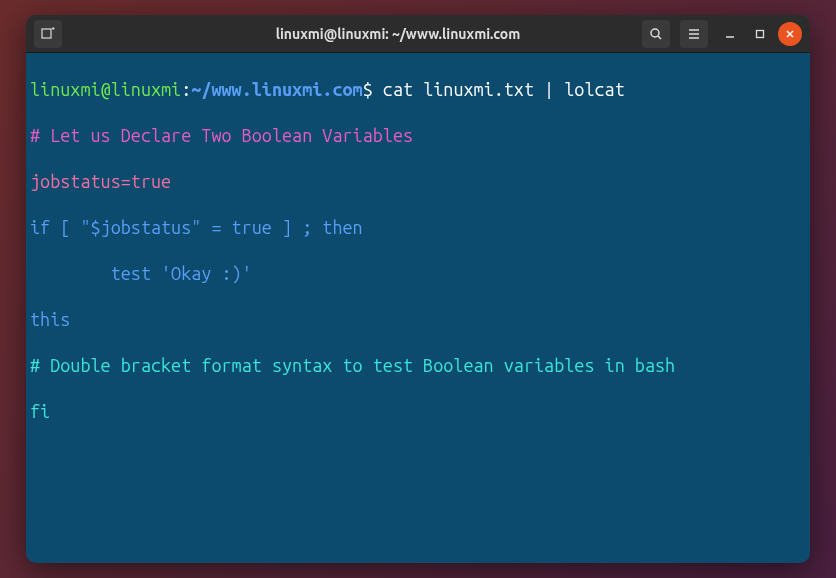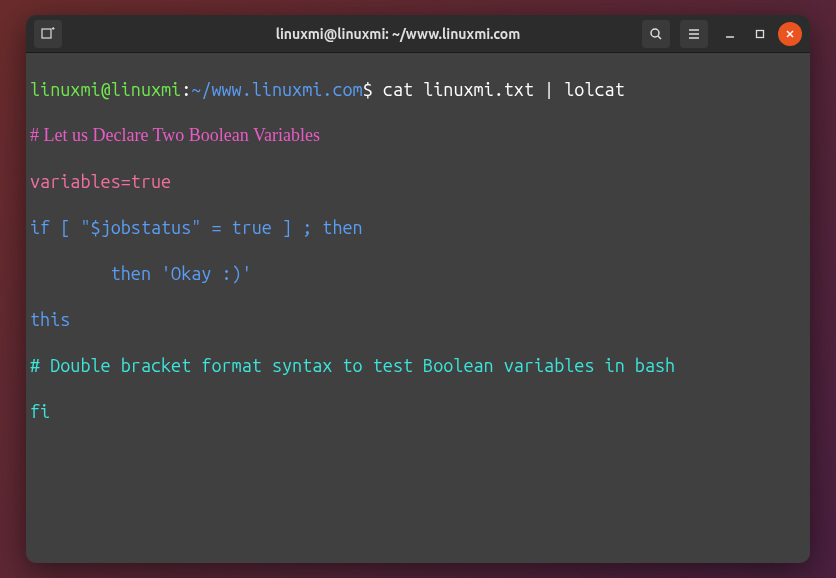--- a/index.html
+++ b/index.html
@@ -13,21 +13,21 @@
       height: 578px;
       overflow: hidden;
       font-family: "Ubuntu Mono", "DejaVu Sans Mono", monospace;
       display: flex;
       align-items: center;
       justify-content: center;
     }
     .window {
       width: 784px;
       height: 548px;
-      background: #404040;
+      background: #0c4a6e;
       border-radius: 10px;
       overflow: hidden;
       box-shadow: 0 8px 32px rgba(0,0,0,0.5);
     }
     .titlebar {
       height: 38px;
       background: #2c2c2c;
       display: flex;
       align-items: center;
       padding: 0 8px;
@@ -82,24 +82,24 @@
     .terminal {
       padding: 2px 4px;
       font-size: 18px;
       line-height: 23px;
       font-family: "Ubuntu Mono", "DejaVu Sans Mono", monospace;
       white-space: pre;
       color: #ffffff;
     }
     .user-host { color: #6fe84e; font-weight: normal; }
     .white { color: #ffffff; }
-    .path { color: #5a9df4; font-weight: normal; }
+    .path { color: #5a9df4; font-weight: bold; }
     .c-cyan { color: #3ce4d9; }
     .c-blue { color: #5a9df4; }
-    .c-magenta { color: #e85cc5; font-family: Liberation Serif, serif; }
+    .c-magenta { color: #e85cc5; }
     .c-pink { color: #f26fa0; }
   </style>
 </head>
 <body>
 
 <div class="window">
   <div class="titlebar">
     <div class="tb-left">
       <div class="tb-btn">
         <svg width="14" height="14" viewBox="0 0 14 14">
@@ -138,23 +138,23 @@
           <line x1="2" y1="2" x2="8" y2="8" stroke-width="1.5"></line>
           <line x1="8" y1="2" x2="2" y2="8" stroke-width="1.5"></line>
         </svg>
       </div>
     </div>
   </div>
 
   <div class="terminal">
 <div><span class="user-host">linuxmi@linuxmi</span><span class="white">:</span><span class="path">~/www.linuxmi.com</span><span class="white">$</span><span class="white"> cat linuxmi.txt | lolcat</span></div>
 <div class="c-magenta"># Let us Declare Two Boolean Variables</div>
-<div class="c-pink">variables=true</div>
+<div class="c-pink">jobstatus=true</div>
 <div class="c-blue">if [ "$jobstatus" = true ] ; then</div>
-<div class="c-blue">        then 'Okay :)'</div>
+<div class="c-blue">        test 'Okay :)'</div>
 <div class="c-blue">this</div>
 <div class="c-cyan"># Double bracket format syntax to test Boolean variables in bash</div>
 <div class="c-cyan">fi</div>
 
 
 
 
 
 
 

